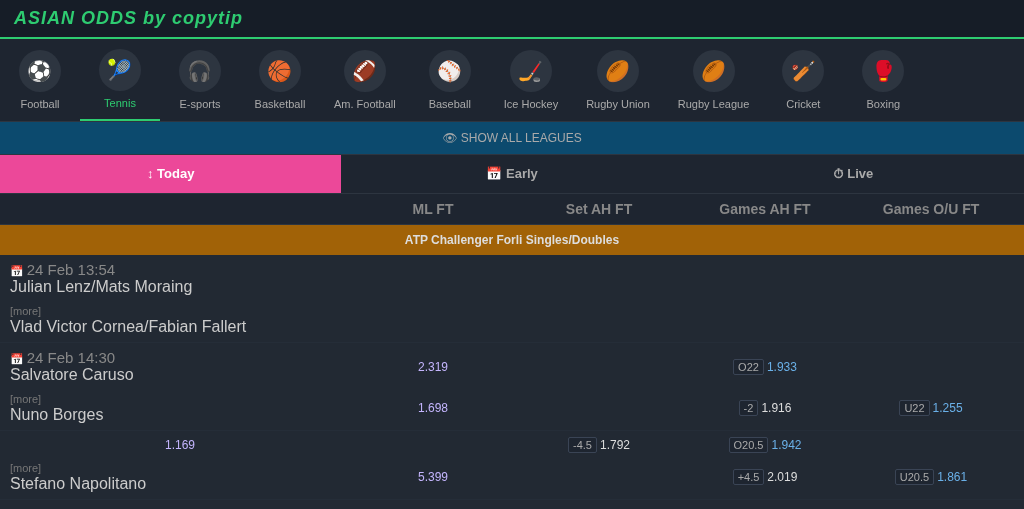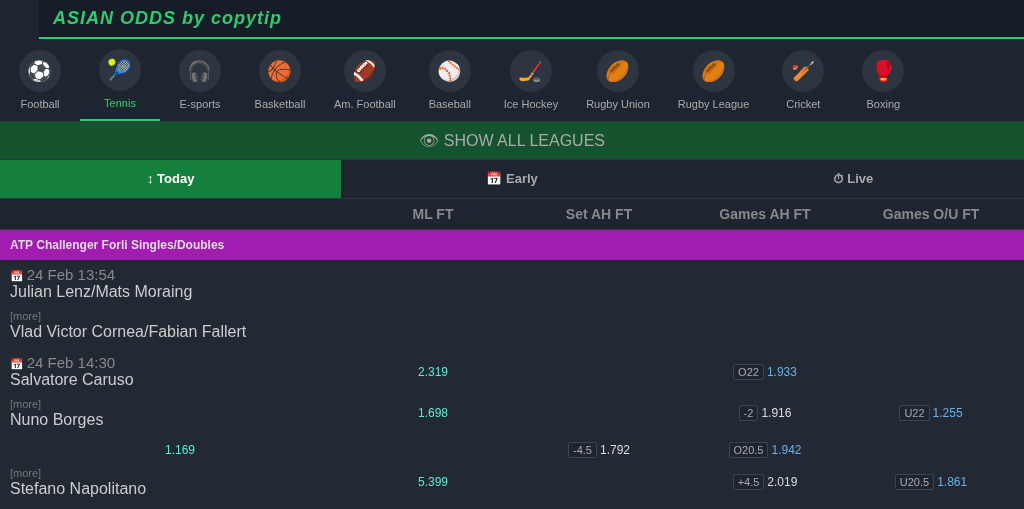--- a/index.html
+++ b/index.html
@@ -11,21 +11,20 @@
       width: 1024px;
     }
 
     
     .header {
       background: #161d27;
       padding: 8px 14px;
       display: flex;
       align-items: center;
       border-bottom: 2px solid #2ecc71;
-      margin-left: 39px;
     }
     .header-title {
       color: #fff;
       font-size: 14px;
       font-weight: bold;
       letter-spacing: 1px;
     }
     .header-title span {
       color: #2ecc71;
       font-size: 18px;
@@ -67,70 +66,71 @@
       background: #2d3540;
     }
     .sport-label {
       font-size: 11px;
       text-align: center;
       white-space: nowrap;
     }
 
     
     .show-all-leagues {
-      background: #14532d;
+      background: #0c4a6e;
       text-align: center;
       padding: 9px;
       color: #aaa;
-      font-size: 16px;
+      font-size: 12px;
       cursor: pointer;
       border-bottom: 1px solid #2d3540;
     }
 
     
     .tab-bar {
       display: flex;
       background: #1e2530;
       border-bottom: 1px solid #2d3540;
     }
     .tab {
       flex: 1;
       text-align: center;
       padding: 11px;
       cursor: pointer;
       color: #aaa;
       font-size: 13px;
       font-weight: bold;
     }
     .tab.active {
-      background: #15803d;
+      background: #ec4899;
       color: #fff;
     }
 
     
     .table-header {
       display: grid;
       grid-template-columns: 340px 1fr 1fr 1fr 1fr;
       background: #1e2530;
       padding: 7px 10px;
       border-bottom: 1px solid #2d3540;
       color: #888;
       font-size: 14px;
       font-weight: bold;
       text-align: center;
     }
     .table-header .col-empty { }
 
     
     .league-header {
-      background: #a21caf;
+      background: #a16207;
       padding: 8px 10px;
       font-weight: bold;
       color: #ddd;
       font-size: 12px;
+      text-align: center;
     }
 
     
     .match-block {
       border-bottom: 1px solid #252d38;
       background: #222933;
     }
     .match-row {
       display: grid;
       grid-template-columns: 340px 1fr 1fr 1fr 1fr;
@@ -153,21 +153,21 @@
       color: #777;
       font-size: 11px;
       margin-top: 39px;
     }
 
     .odds-cell {
       text-align: center;
       font-size: 12px;
     }
 
-    .odds-green { color: #5eead4; }
+    .odds-green { color: #c4b5fd; }
     .odds-white { color: #ddd; }
     .odds-blue { color: #6ab0e8; }
     .odds-handicap {
       display: inline-block;
       background: #1e2530;
       border: 1px solid #3a4455;
       padding: 1px 4px;
       border-radius: 2px;
       font-size: 11px;
       color: #aaa;

